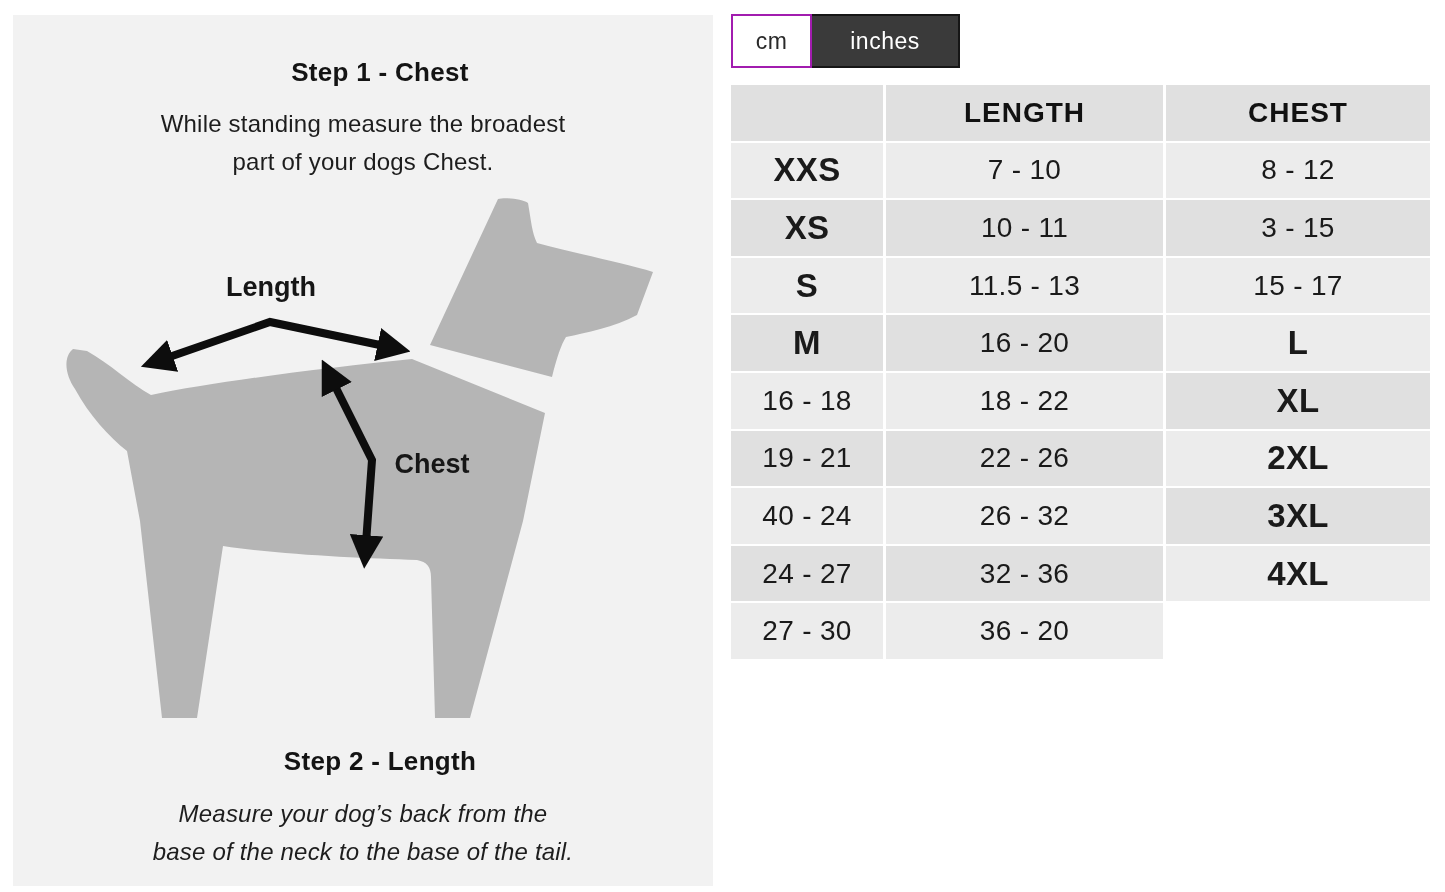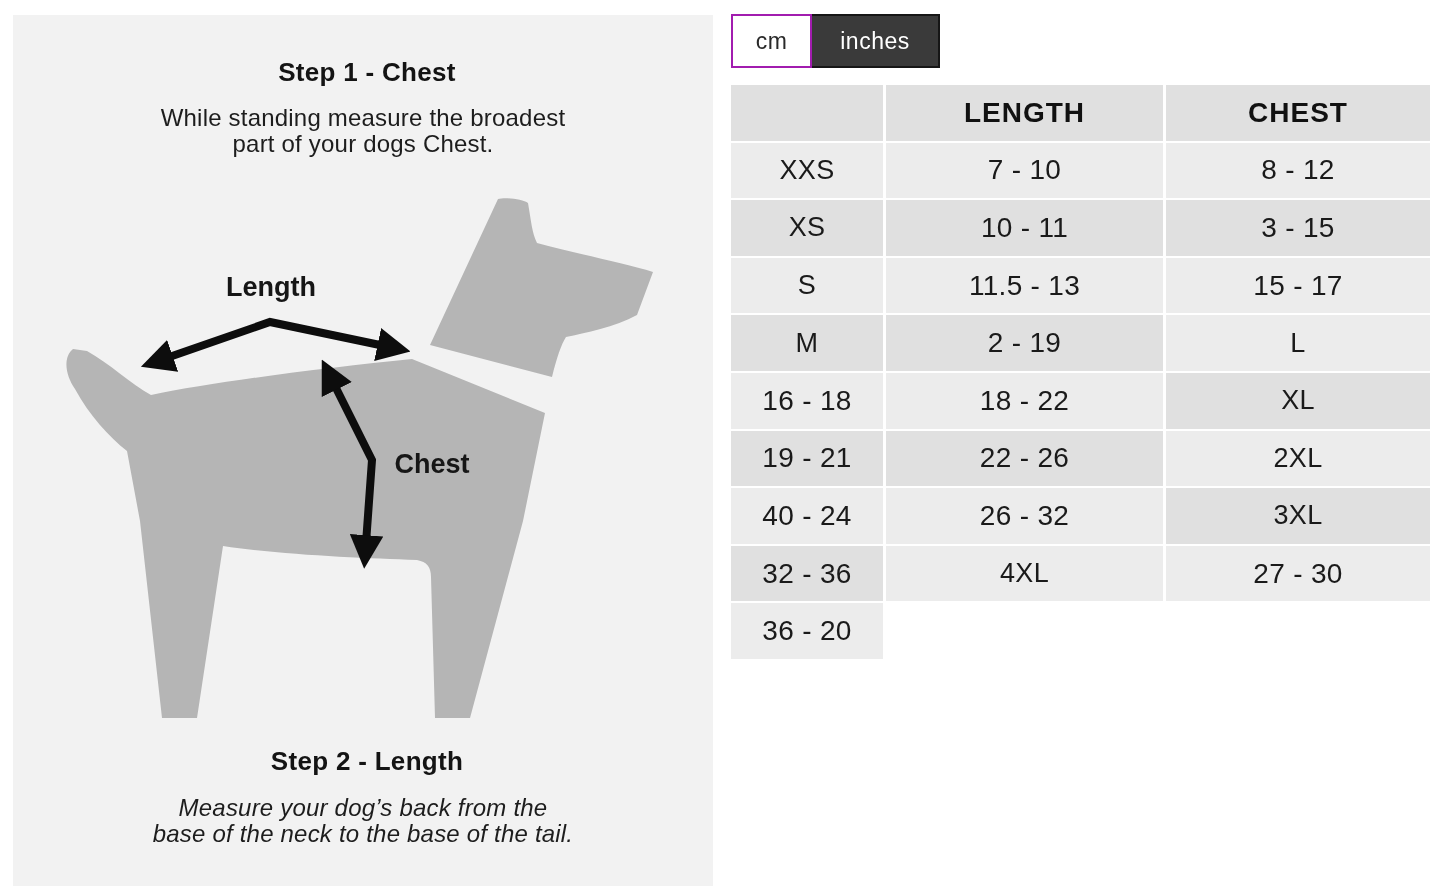--- a/index.html
+++ b/index.html
@@ -7,61 +7,61 @@
     position:relative;width:1445px;height:892px;overflow:hidden;
     font-family:"Liberation Sans",sans-serif;color:#1a1a1a;background:#ffffff;
   }
   
   .measure-panel{
     position:absolute;left:13px;top:15px;width:700px;height:871px;
     background:#f2f2f2;
   }
   .measure-panel .diagram{position:absolute;inset:0;width:700px;height:871px;}
   .step-title{
-    position:absolute;left:4px;width:100%;margin:0;text-align:center;
+    position:absolute;left:17px;width:100%;margin:0;text-align:center;
     font-size:26px;font-weight:700;letter-spacing:.3px;color:#141414;
   }
   .step-body{
     position:absolute;left:0;width:100%;margin:0;text-align:center;
-    font-size:24px;line-height:26px;color:#1d1d1d;white-space:pre-line;
+    font-size:24px;line-height:38px;color:#1d1d1d;white-space:pre-line;
     letter-spacing:.2px;
   }
   .t1{top:42px;} .b1{top:90px;}
   .t2{top:731px;} .b2{top:780px;font-style:italic;}
   .diagram text{
     font-family:"Liberation Sans",sans-serif;font-size:27px;font-weight:700;
     fill:#161616;
   }
   .arrow{fill:none;stroke:#0d0d0d;stroke-width:8;}
   
   .units-toggle{position:absolute;left:731px;top:14px;height:54px;display:flex;}
   .unit{
     height:54px;display:flex;align-items:center;justify-content:center;
     font-family:"Liberation Sans",sans-serif;font-size:23px;letter-spacing:.5px;
     box-sizing:border-box;cursor:pointer;padding:0;
   }
   .unit.cm{
     width:81px;background:#ffffff;color:#2a2a2a;border:2px solid #a21caf;
   }
   .unit.inches{
-    width:128px;background:#3a3a3a;color:#ffffff;border:2px solid #161616;
+    width:148px;background:#3a3a3a;color:#ffffff;border:2px solid #161616;
     border-left:none;
   }
   
   .size-table{
     position:absolute;left:731px;top:85px;width:699px;
     display:grid;grid-template-columns:152px 277px 264px;
     grid-auto-rows:55.6px;column-gap:3px;row-gap:2px;background:#ffffff;
   }
   .cell{
     display:flex;align-items:center;justify-content:center;
     font-size:28px;color:#1a1a1a;letter-spacing:.3px;
   }
   .cell.hdr{font-size:28px;font-weight:700;letter-spacing:1px;color:#111;}
-  .cell.size{font-weight:400;font-size:27px;}
+  .cell.size{font-weight:700;font-size:33px;}
   .r-dark{background:#e0e0e0;}
   .r-light{background:#ececec;}
 </style>
 </head>
 <body>
 
 <div class="page">
 
   <section class="measure-panel">
     <svg class="diagram" viewBox="0 0 700 871" aria-hidden="true">
@@ -131,35 +131,36 @@
 
     <div class="cell size r-dark">XS</div>
     <div class="cell r-dark">10 - 11</div>
     <div class="cell r-dark">3 - 15</div>
 
     <div class="cell size r-light">S</div>
     <div class="cell r-light">11.5 - 13</div>
     <div class="cell r-light">15 - 17</div>
 
     <div class="cell size r-dark">M</div>
-    <div class="cell r-dark">2 - 19</div>
+    <div class="cell r-dark">16 - 20</div>
 
     <div class="cell size r-light">L</div>
     <div class="cell r-light">16 - 18</div>
     <div class="cell r-light">18 - 22</div>
 
     <div class="cell size r-dark">XL</div>
     <div class="cell r-dark">19 - 21</div>
     <div class="cell r-dark">22 - 26</div>
 
     <div class="cell size r-light">2XL</div>
     <div class="cell r-light">40 - 24</div>
     <div class="cell r-light">26 - 32</div>
 
     <div class="cell size r-dark">3XL</div>
+    <div class="cell r-dark">24 - 27</div>
     <div class="cell r-dark">32 - 36</div>
 
     <div class="cell size r-light">4XL</div>
     <div class="cell r-light">27 - 30</div>
     <div class="cell r-light">36 - 20</div>
   </div>
 
 </div>
 
 </body></html>

